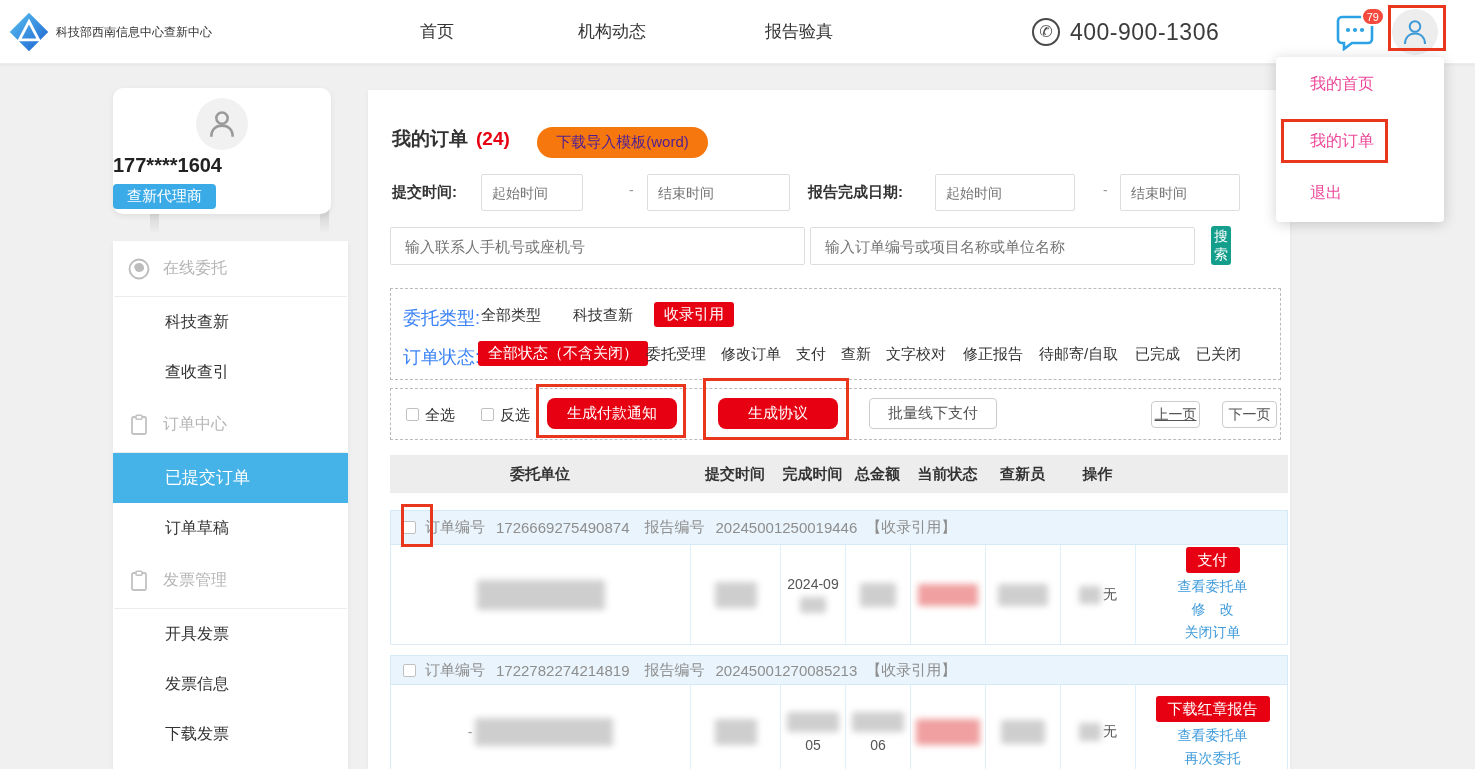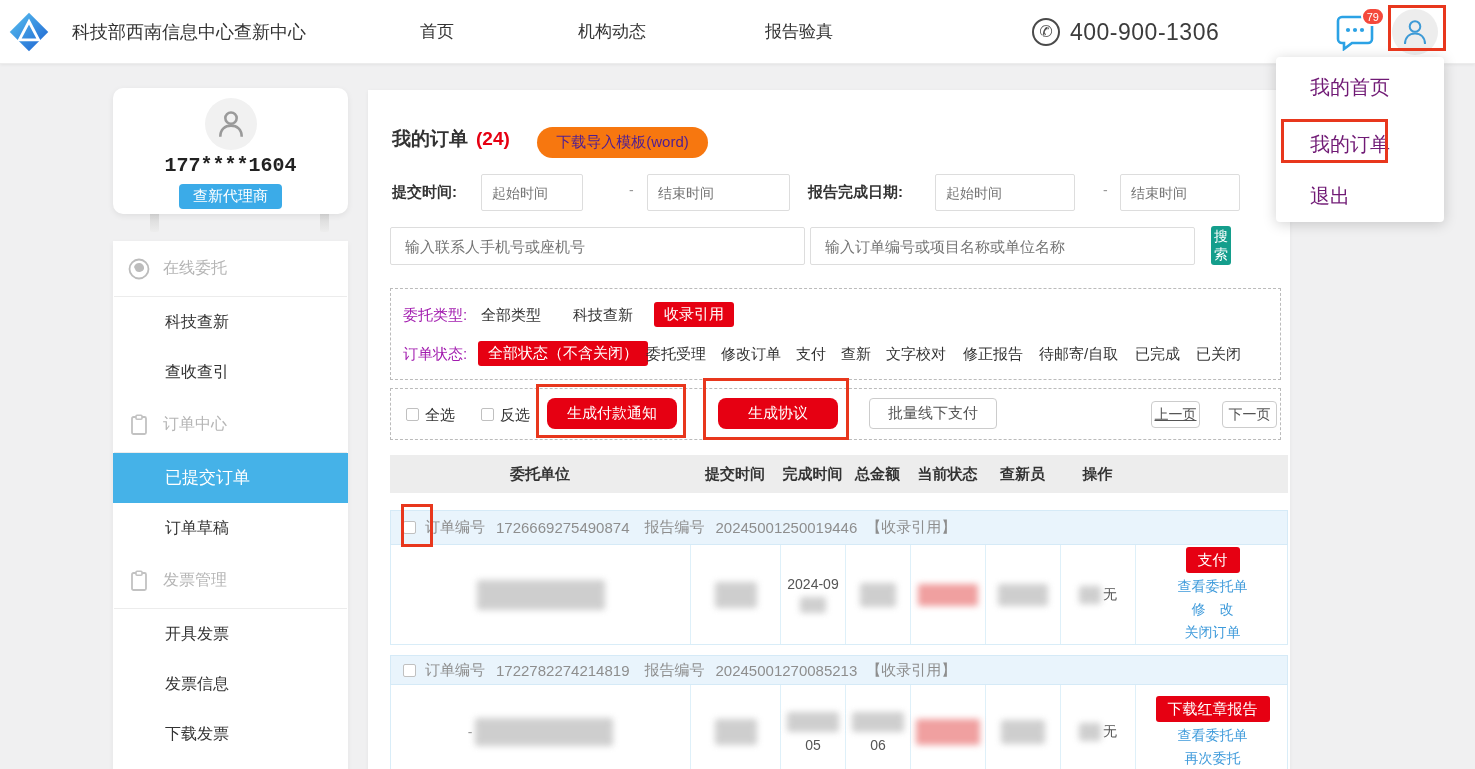--- a/index.html
+++ b/index.html
@@ -11,41 +11,41 @@
     overflow: hidden;
     color:#333;
   }
   
   .header {
     position:absolute; left:0; top:0; width:1475px; height:64px;
     background:#fff; border-bottom:1px solid #ececec;
     box-shadow:0 1px 3px rgba(0,0,0,.06); z-index:5;
   }
   .logo { position:absolute; left:8px; top:11px; width:42px; height:42px; }
-  .brand { position:absolute; left:72px; top:0; line-height:64px; font-size:18px; color:#333; }
+  .brand { position:absolute; left:56px; top:0; line-height:64px; font-size:12px; color:#333; }
   .nav-item { position:absolute; top:0; line-height:64px; font-size:17px; color:#333; cursor:pointer; }
   .nav-home { left:420px; } .nav-news { left:578px; } .nav-verify { left:765px; }
   .phone-wrap { position:absolute; left:1032px; top:0; height:64px; display:flex; align-items:center; gap:10px; }
   .phone-icon { width:28px; height:28px; border:2px solid #4a4a4a; border-radius:50%; color:#4a4a4a;
     display:flex; align-items:center; justify-content:center; font-size:16px; line-height:1; }
   .phone-number { font-size:23px; color:#3c3c3c; letter-spacing:.5px; }
   .chat-wrap { position:absolute; left:1335px; top:11px; width:42px; height:42px; cursor:pointer; }
   .chat-badge { position:absolute; right:-8px; top:-4px; min-width:21px; height:19px; padding:0 4px;
     background:#f4493c; color:#fff; font-size:11px; line-height:17px; text-align:center;
     border-radius:10px; border:2px solid #fff; }
   .user-btn { position:absolute; left:1392px; top:9px; width:46px; height:46px; border-radius:50%;
     background:#ededed; display:flex; align-items:center; justify-content:center; cursor:pointer; }
   
   .dropdown { position:absolute; left:1276px; top:57px; width:168px; height:165px; background:#fff;
     border-radius:4px; box-shadow:0 2px 14px rgba(0,0,0,.18); z-index:20; }
-  .dd-item { position:absolute; left:34px; font-size:20px; color:#701a75; cursor:pointer; }
+  .dd-item { position:absolute; left:34px; font-size:16px; color:#ec4899; cursor:pointer; }
   .dd-1 { top:17px; } .dd-2 { top:74px; } .dd-3 { top:126px; }
   
-  .profile-card { position:absolute; left:113px; top:88px; width:235px; height:126px; background:#fff;
-    border-radius:10px; box-shadow:0 2px 6px rgba(0,0,0,.07); text-align:center; z-index:2;font-family:Liberation Mono, monospace; }
+  .profile-card { position:absolute; left:113px; top:88px; width:218px; height:126px; background:#fff;
+    border-radius:10px; box-shadow:0 2px 6px rgba(0,0,0,.07); text-align:left; z-index:2; }
   .avatar { width:52px; height:52px; border-radius:50%; background:#f1f1f1; margin:10px auto 4px;
     display:flex; align-items:center; justify-content:center; }
   .profile-name { font-size:20px; font-weight:bold; color:#222; }
   .profile-badge { display:inline-block; margin-top:7px; background:#3babe8; color:#fff; font-size:15px;
     padding:3px 14px; border-radius:4px; cursor:pointer; }
   .hook { position:absolute; width:9px; height:32px; top:200px; z-index:1;
     background:linear-gradient(180deg,#c6c6c6,#ededed); border-radius:2px; }
   .hook-l { left:150px; } .hook-r { left:320px; }
   .menu-card { position:absolute; left:113px; top:241px; width:235px; height:539px; background:#fff;
     box-shadow:0 2px 6px rgba(0,0,0,.05); z-index:2; overflow:hidden; }
@@ -72,21 +72,21 @@
   .fdash { position:absolute; top:92px; color:#999; font-size:14px; }
   .fd-1 { left:261px; } .fd-2 { left:735px; }
   .text-input { position:absolute; top:137px; height:38px; border:1px solid #ddd; border-radius:2px;
     font-size:15px; padding:0 14px; color:#555; font-family:inherit; }
   .ti-1 { left:22px; width:415px; } .ti-2 { left:442px; width:385px; }
   .btn-search { position:absolute; left:843px; top:136px; width:20px; height:39px; background:#149e8c;
     color:#fff; border:none; border-radius:3px; font-size:14px; cursor:pointer; font-family:inherit; }
   .dashed-box { position:absolute; left:22px; border:1px dashed #bbb; background:#fff; }
   .db-1 { top:198px; width:891px; height:92px; }
   .db-2 { top:298px; width:891px; height:52px; }
-  .fopt-label { position:absolute; font-size:15px; color:#a21caf;text-align:right; }
+  .fopt-label { position:absolute; font-size:18px; color:#3b82f6;text-align:right; }
   .fopt { position:absolute; font-size:15px; color:#333; cursor:pointer; white-space:nowrap; }
   .pill-red { background:#e60012; color:#fff !important; padding:3px 10px; border-radius:3px; }
   .cb { display:inline-block; width:13px; height:13px; border:1px solid #c0c0c0; background:#fff;
     border-radius:2px; cursor:pointer; vertical-align:middle; }
   .db2-item { position:absolute; font-size:15px; color:#333; }
   .btn-red { background:#e60012; color:#fff; border:none; border-radius:8px; font-size:15px;
     cursor:pointer; font-family:Liberation Mono, monospace; }
   .btn-plain { background:#fff; color:#555; border:1px solid #ccc; border-radius:4px; font-size:15px;
     cursor:pointer; font-family:inherit; }
   

